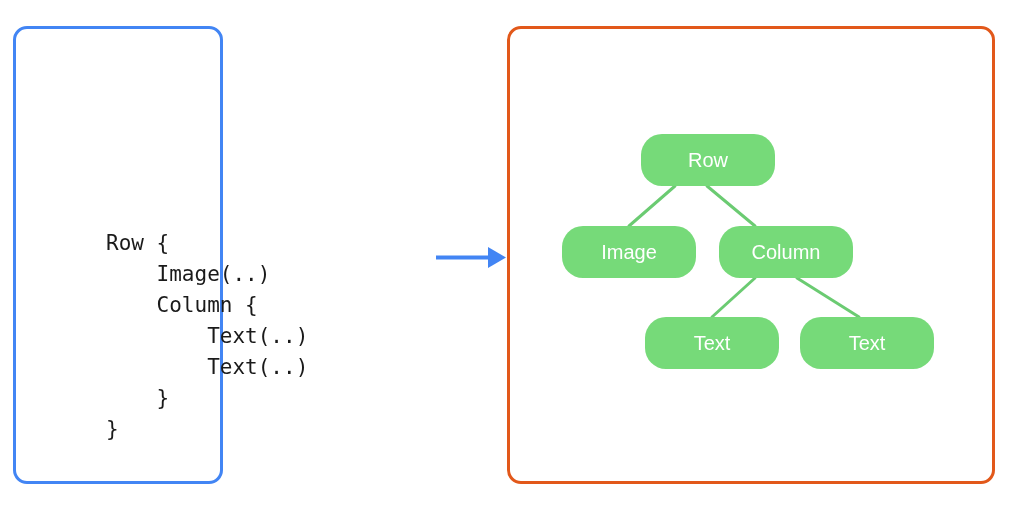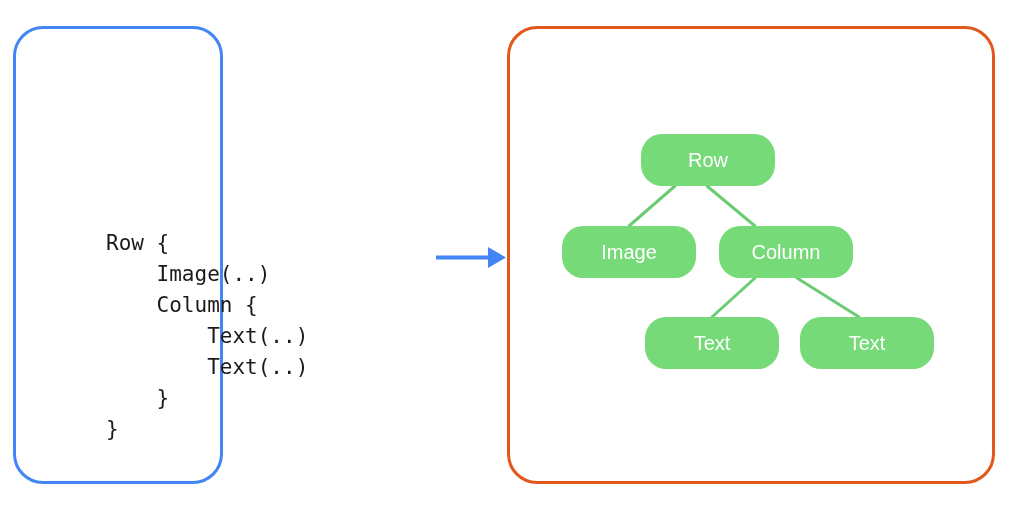--- a/index.html
+++ b/index.html
@@ -14,21 +14,21 @@
     background: #ffffff;
     overflow: hidden;
     font-family: "Liberation Sans", sans-serif;
   }
 
   
   .panel {
     position: absolute;
     box-sizing: border-box;
     background: #ffffff;
-    border-radius: 30px;
+    border-radius: 14px;
   }
   #code-panel {
     left: 13px;
     top: 26px;
     width: 210px;
     height: 458px;
     border: 3px solid #4285F4;
   }
   #tree-panel {
     left: 507px;

